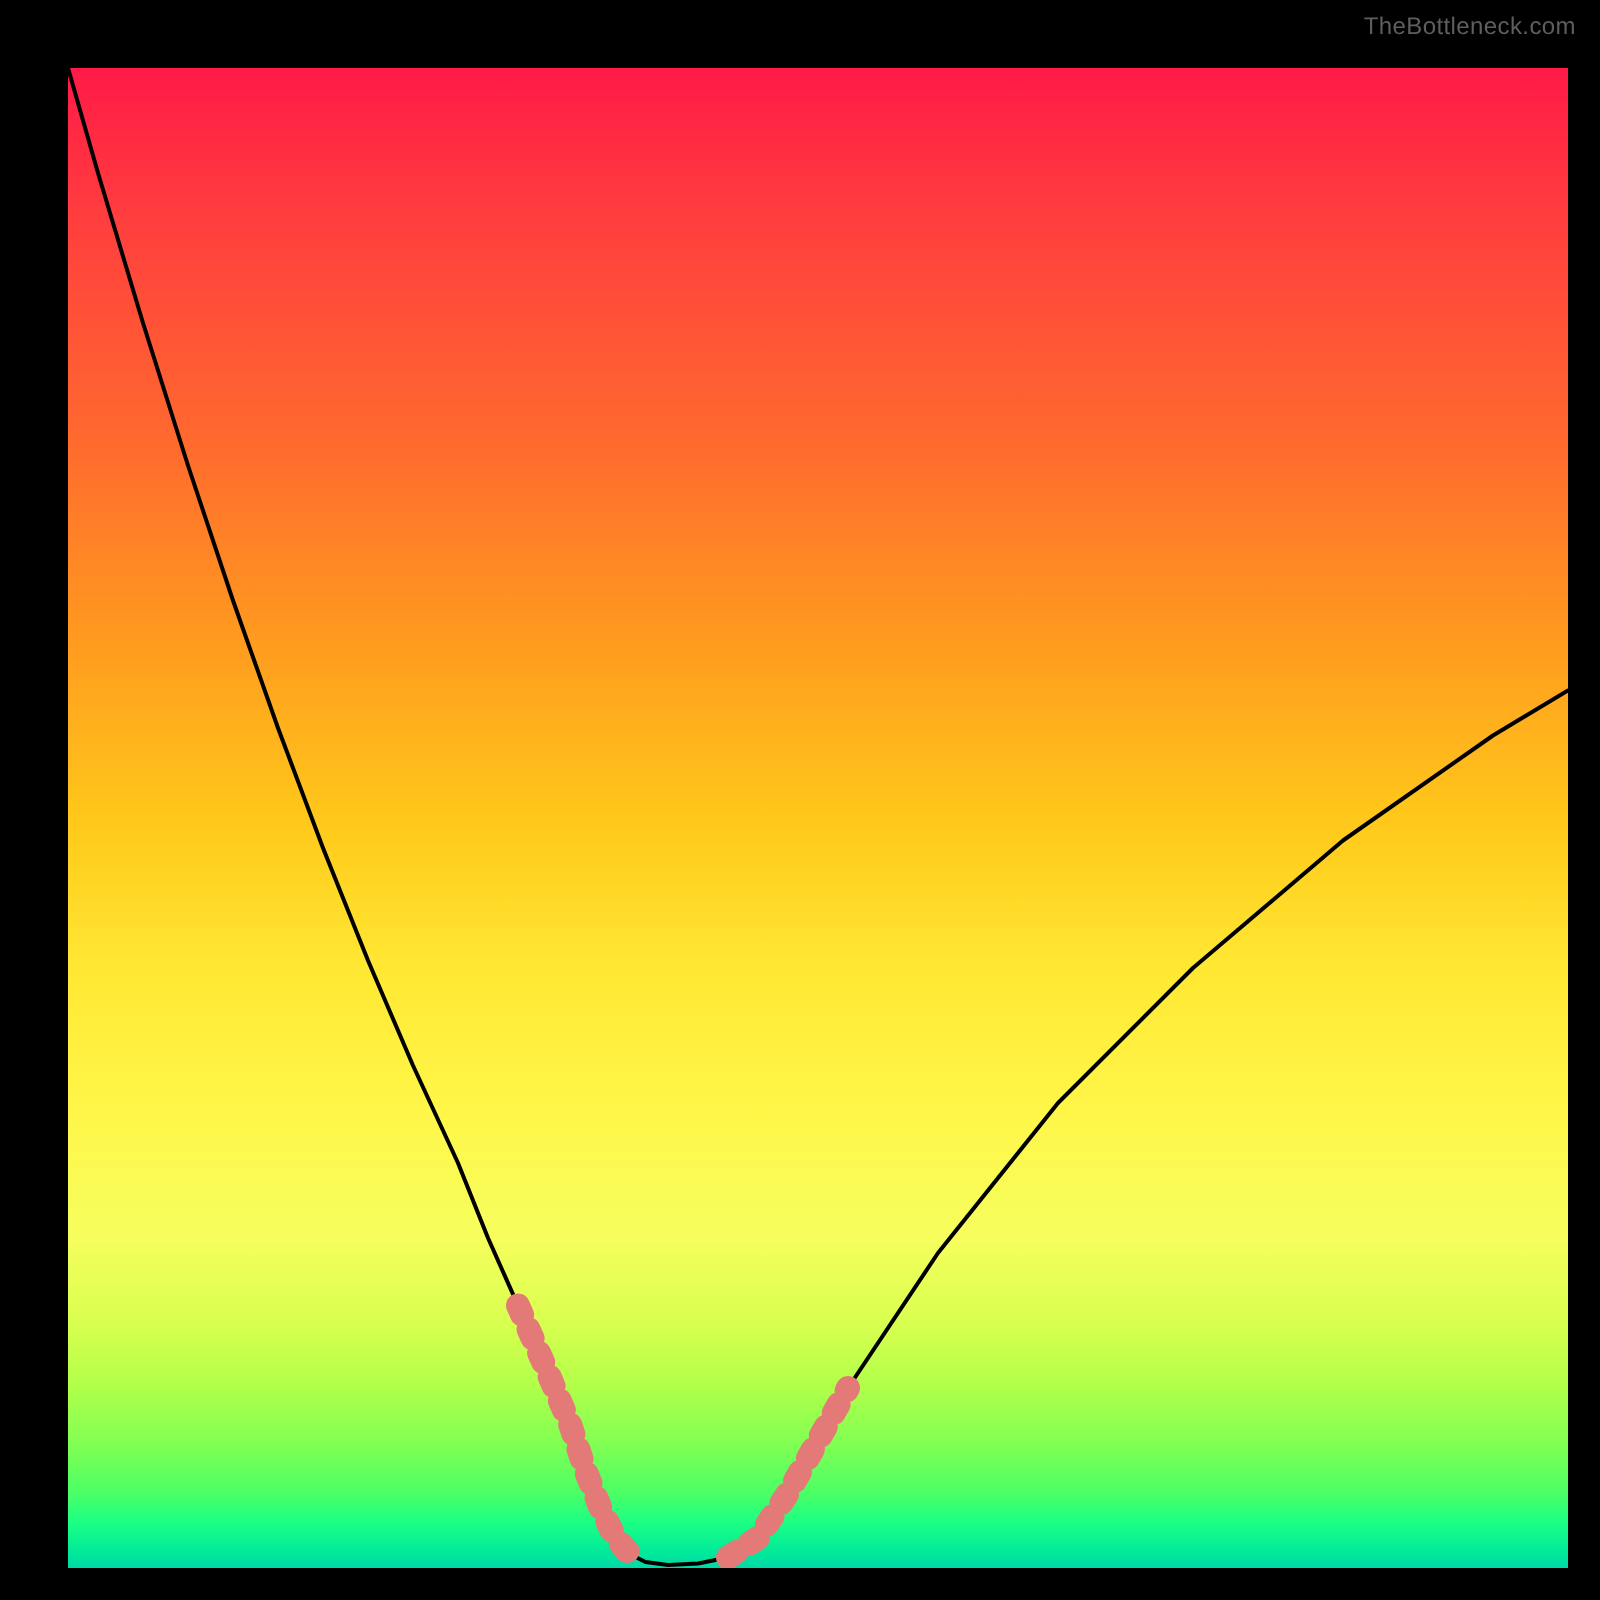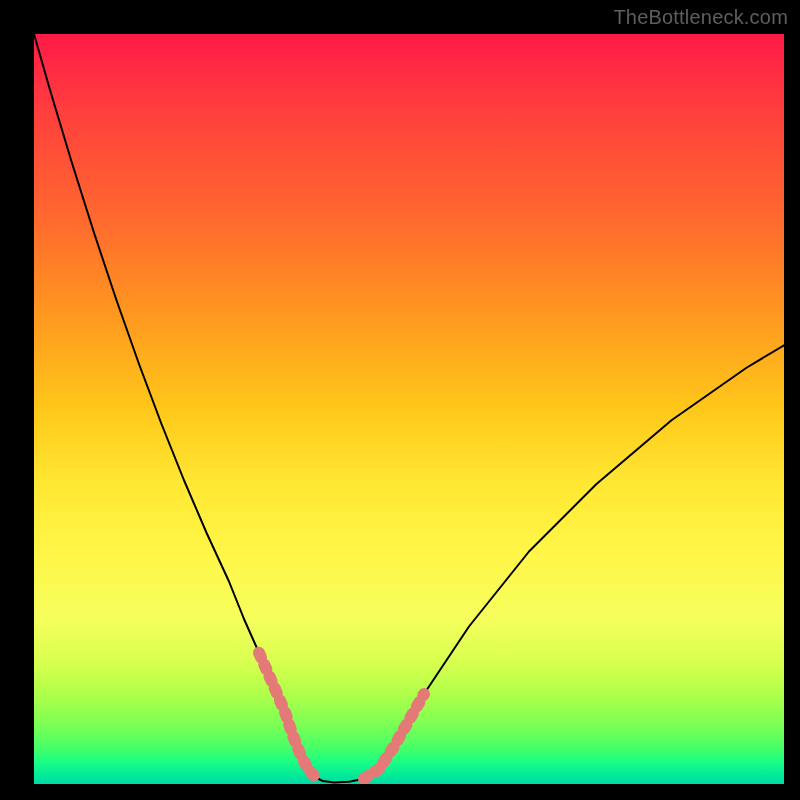--- a/index.html
+++ b/index.html
@@ -49,21 +49,21 @@
     top: 0;
     width: 750px;
     height: 750px;
     display: block;
   }
   .watermark {
     position: absolute;
     top: 6px;
     right: 12px;
     color: #5e5e5e;
-    font-size: 20px;
+    font-size: 12px;
     font-weight: 500;
     letter-spacing: 0.2px;
     user-select: none;
   }
 </style>
 </head>
 <body>
 
 <div class="chart-wrap">
 

